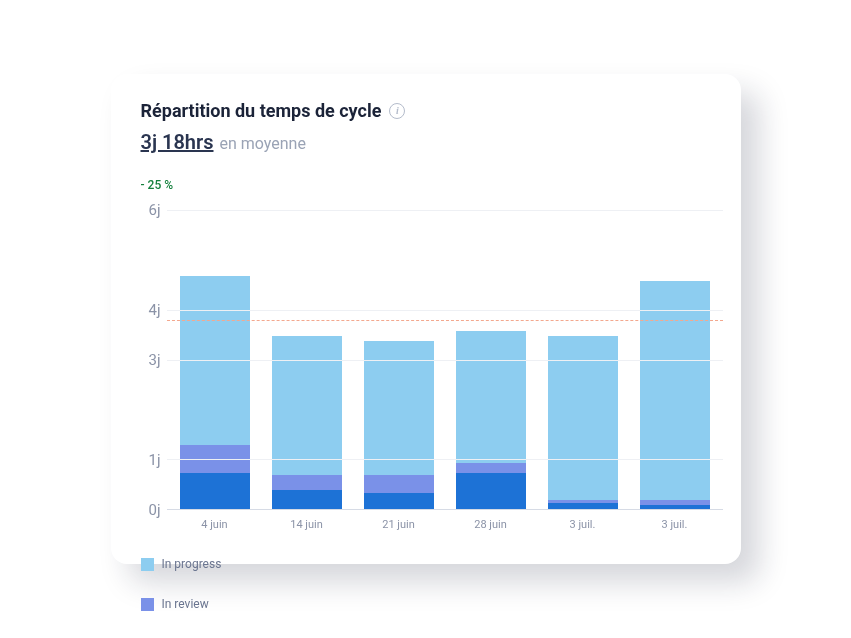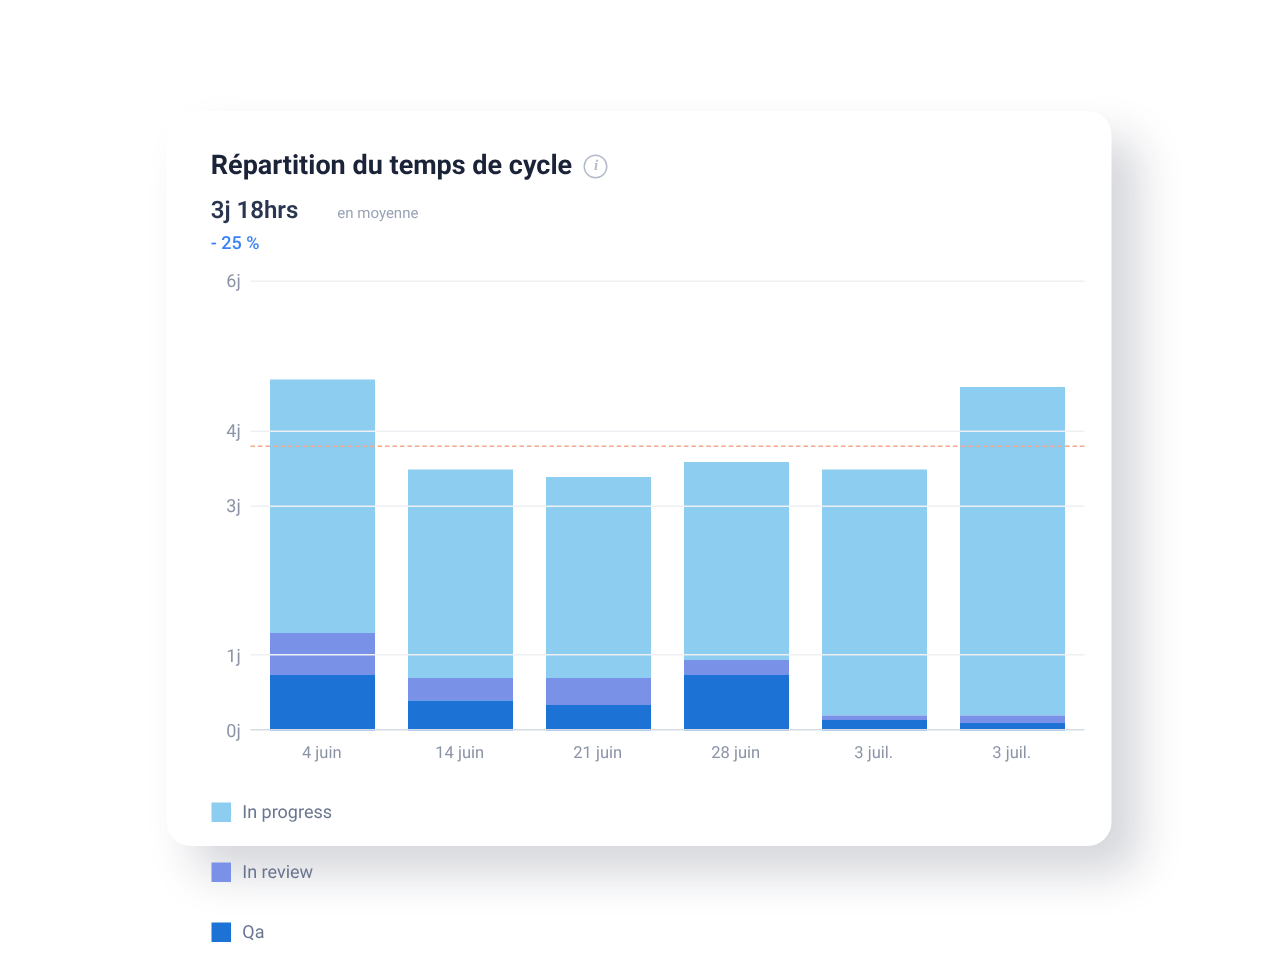--- a/index.html
+++ b/index.html
@@ -41,51 +41,51 @@
       font-style: italic;
       font-family: Georgia, serif;
     }
     .avg-row {
       margin-top: 9px;
       display: flex;
       align-items: baseline;
       gap: 6px;
     }
     .avg-value {
-      font-size: 16px;
+      font-size: 20px;
       font-weight: 600;
       color: #2a3550;
+      text-decoration: underline;
     }
     .avg-label {
-      font-size: 10px;
+      font-size: 16px;
       color: #9aa3b5;
-      margin-left: 20px;
     }
     .delta {
-      margin-top: 6px;
+      margin-top: 24px;
       font-size: 12px;
       font-weight: 500;
-      color: #3b82f6;
+      color: #15803d;
     }
     .chart-area {
       position: relative;
       margin-top: 18px;
       height: 300px;
       display: flex;
     }
     .y-axis {
       width: 26px;
       position: relative;
       height: 100%;
     }
     .y-tick {
       position: absolute;
       right: 6px;
       transform: translateY(50%);
-      font-size: 12px;
+      font-size: 15px;
       color: #8b93a7;
     }
     .plot {
       flex: 1;
       position: relative;
       border-top: 1px solid #eef0f4;
     }
     .gridline {
       position: absolute;
       left: 0; right: 0;

